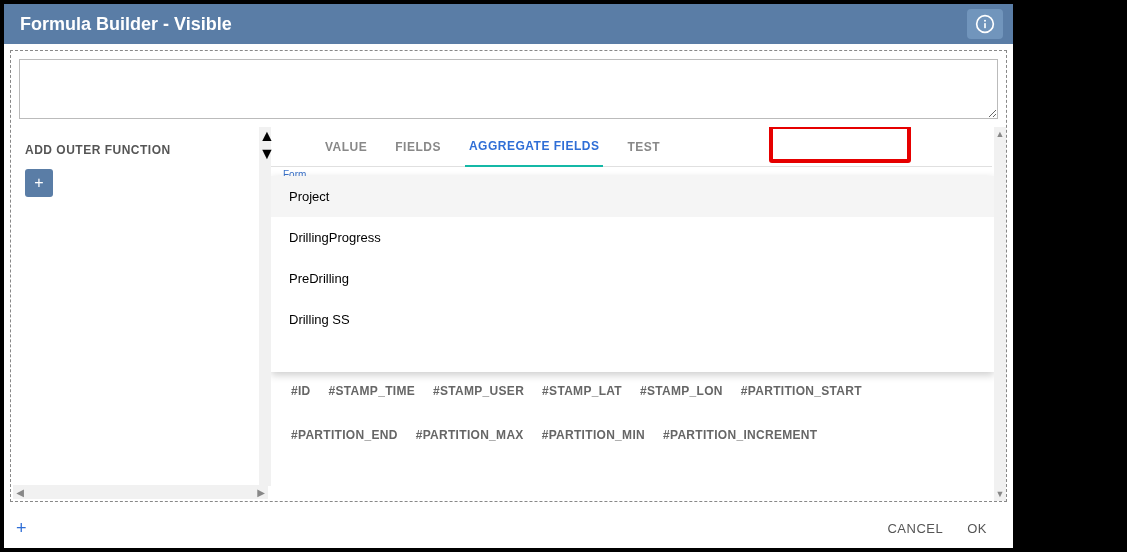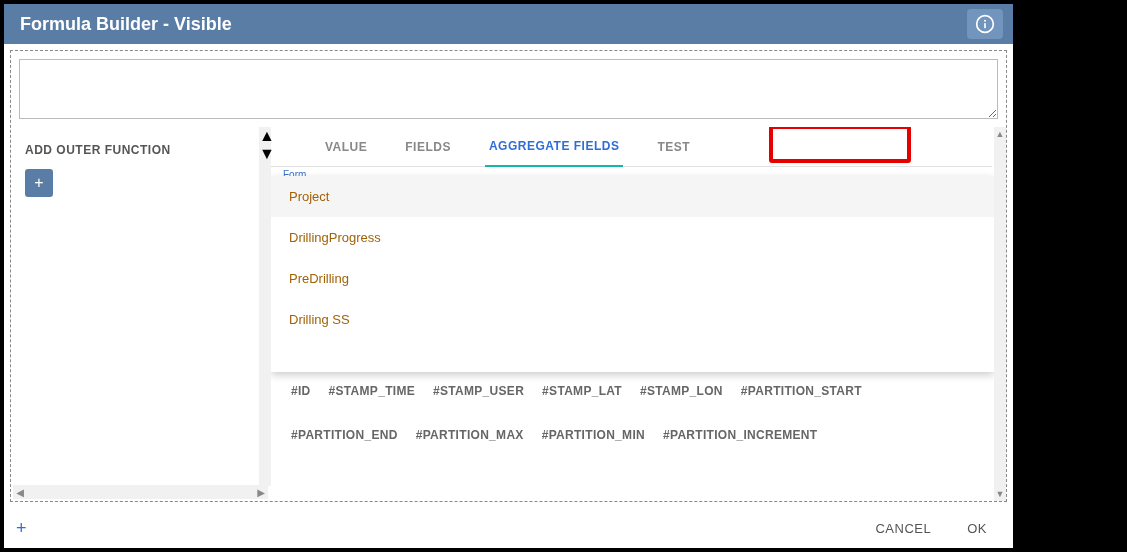--- a/index.html
+++ b/index.html
@@ -22,36 +22,36 @@
   .left-bottom-scroll .larrow, .left-bottom-scroll .rarrow { position: absolute; width: 14px; height: 14px; display: flex; align-items: center; justify-content: center; color: #888; font-size: 10px; }
   .left-bottom-scroll .larrow { left: 0; }
   .left-bottom-scroll .rarrow { right: 0; }
   .right-col { flex: 1; position: relative; display: flex; flex-direction: column; overflow: hidden; }
   .right-col-inner { flex: 1; display: flex; flex-direction: column; overflow: hidden; }
   .side-scroll { width: 12px; background: #f1f1f1; position: absolute; top: 0; right: 0; bottom: 0; }
   .side-scroll .up, .side-scroll .down { position: absolute; width: 12px; height: 14px; display: flex; align-items: center; justify-content: center; font-size: 9px; color: #888; }
   .side-scroll .up { top: 0; }
   .side-scroll .down { bottom: 0; }
   .left-side-scroll { width: 12px; background: #f1f1f1; position: absolute; top: 0; right: -1px; bottom: 15px; }
-  .tabs-row { display: flex; align-items: center; height: 40px; padding-left: 50px; border-bottom: 1px solid #e0e0e0; gap: 30px; margin-right: 14px; }
+  .tabs-row { display: flex; align-items: center; height: 40px; padding-left: 50px; border-bottom: 1px solid #e0e0e0; gap: 20px; margin-right: 14px; }
   .tab { font-size: 12px; font-weight: bold; color: #888; letter-spacing: 0.5px; cursor: pointer; padding: 12px 4px; }
   .tab.active { color: #2f6ed6; border-bottom: 2px solid #14b8a6; }
   .highlight-box { position: absolute; border: 4px solid #e60000; top: -2px; left: 498px; width: 142px; height: 38px; pointer-events: none; border-radius: 3px; }
   .form-label { font-size: 10px; color: #3a72c9; padding-left: 12px; display: block; margin-top: 2px; }
   .dropdown-list { margin: -4px 12px 0 0; background: #fff; box-shadow: 0 3px 8px rgba(0,0,0,0.2); overflow-y: auto; height: 196px; }
   .dropdown-list::-webkit-scrollbar { width: 10px; }
   .dropdown-list::-webkit-scrollbar-track { background: #f1f1f1; }
   .dropdown-list::-webkit-scrollbar-thumb { background: #bcbcbc; }
-  .dropdown-item { padding: 13px 18px; font-size: 13px; color: #a16207; cursor: pointer; }
+  .dropdown-item { padding: 13px 18px; font-size: 13px; color: #000000; cursor: pointer; }
   .dropdown-item:first-child { background: #f5f5f5; }
   .chips-row { padding: 12px 20px; display: flex; flex-wrap: wrap; gap: 30px 18px; font-size: 12px; font-weight: bold; color: #666; margin-right: 14px; }
   .chip { letter-spacing: 0.3px; cursor: pointer; }
   .footer { height: 40px; display: flex; align-items: center; justify-content: space-between; padding: 0 26px 0 12px; }
   .footer-plus { color: #2f6ed6; font-size: 18px; cursor: pointer; }
-  .footer-btns { display: flex; gap: 36px; }
+  .footer-btns { display: flex; gap: 24px; }
   .footer-btn { font-size: 13px; color: #555; cursor: pointer; font-weight: 400; letter-spacing: 0.5px; }
 </style>
 </head>
 <body>
 
 <div class="outer">
   <div class="window">
     <div class="titlebar">
       <span class="titlebar-title">Formula Builder - Visible</span>
       <div class="info-btn">

